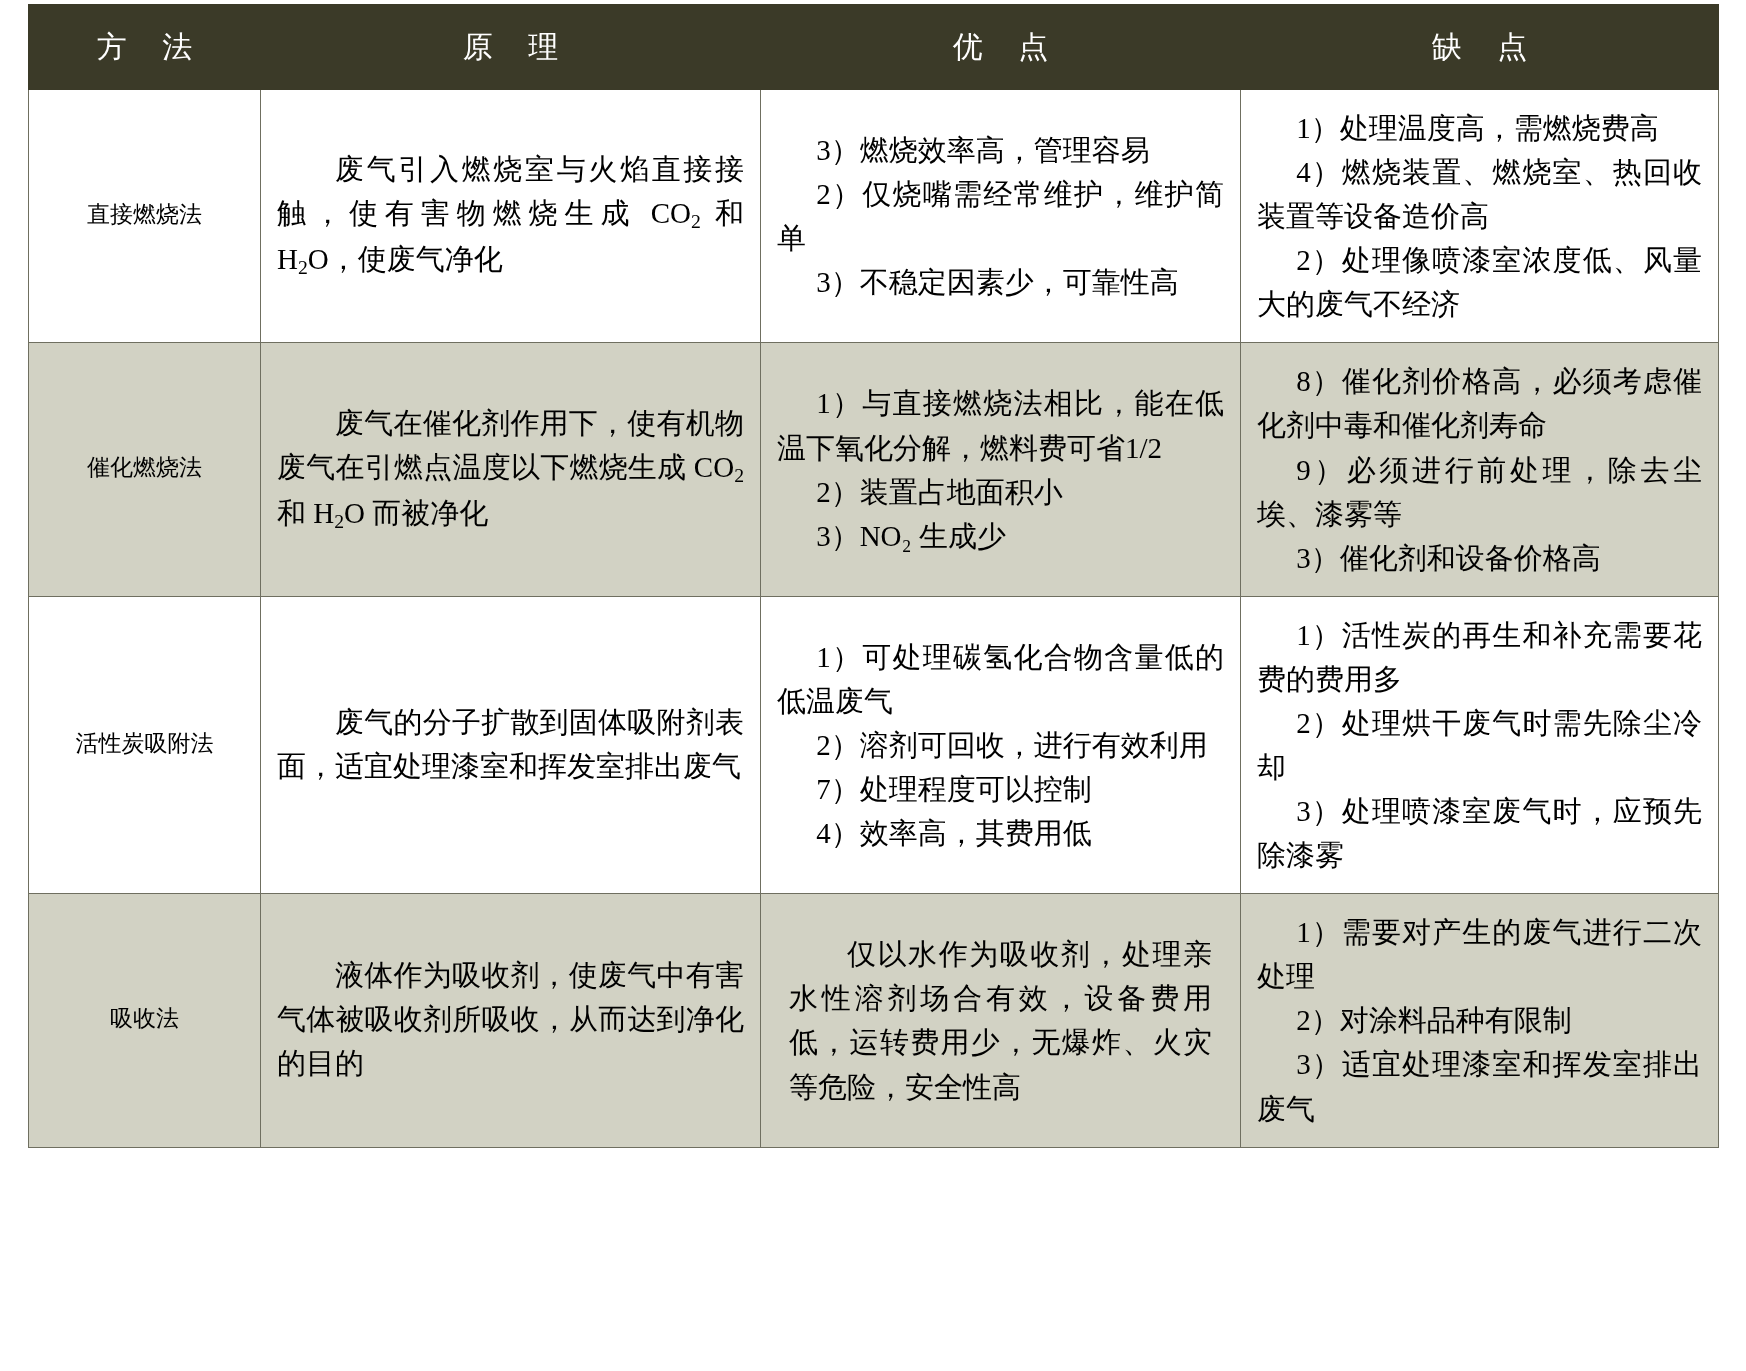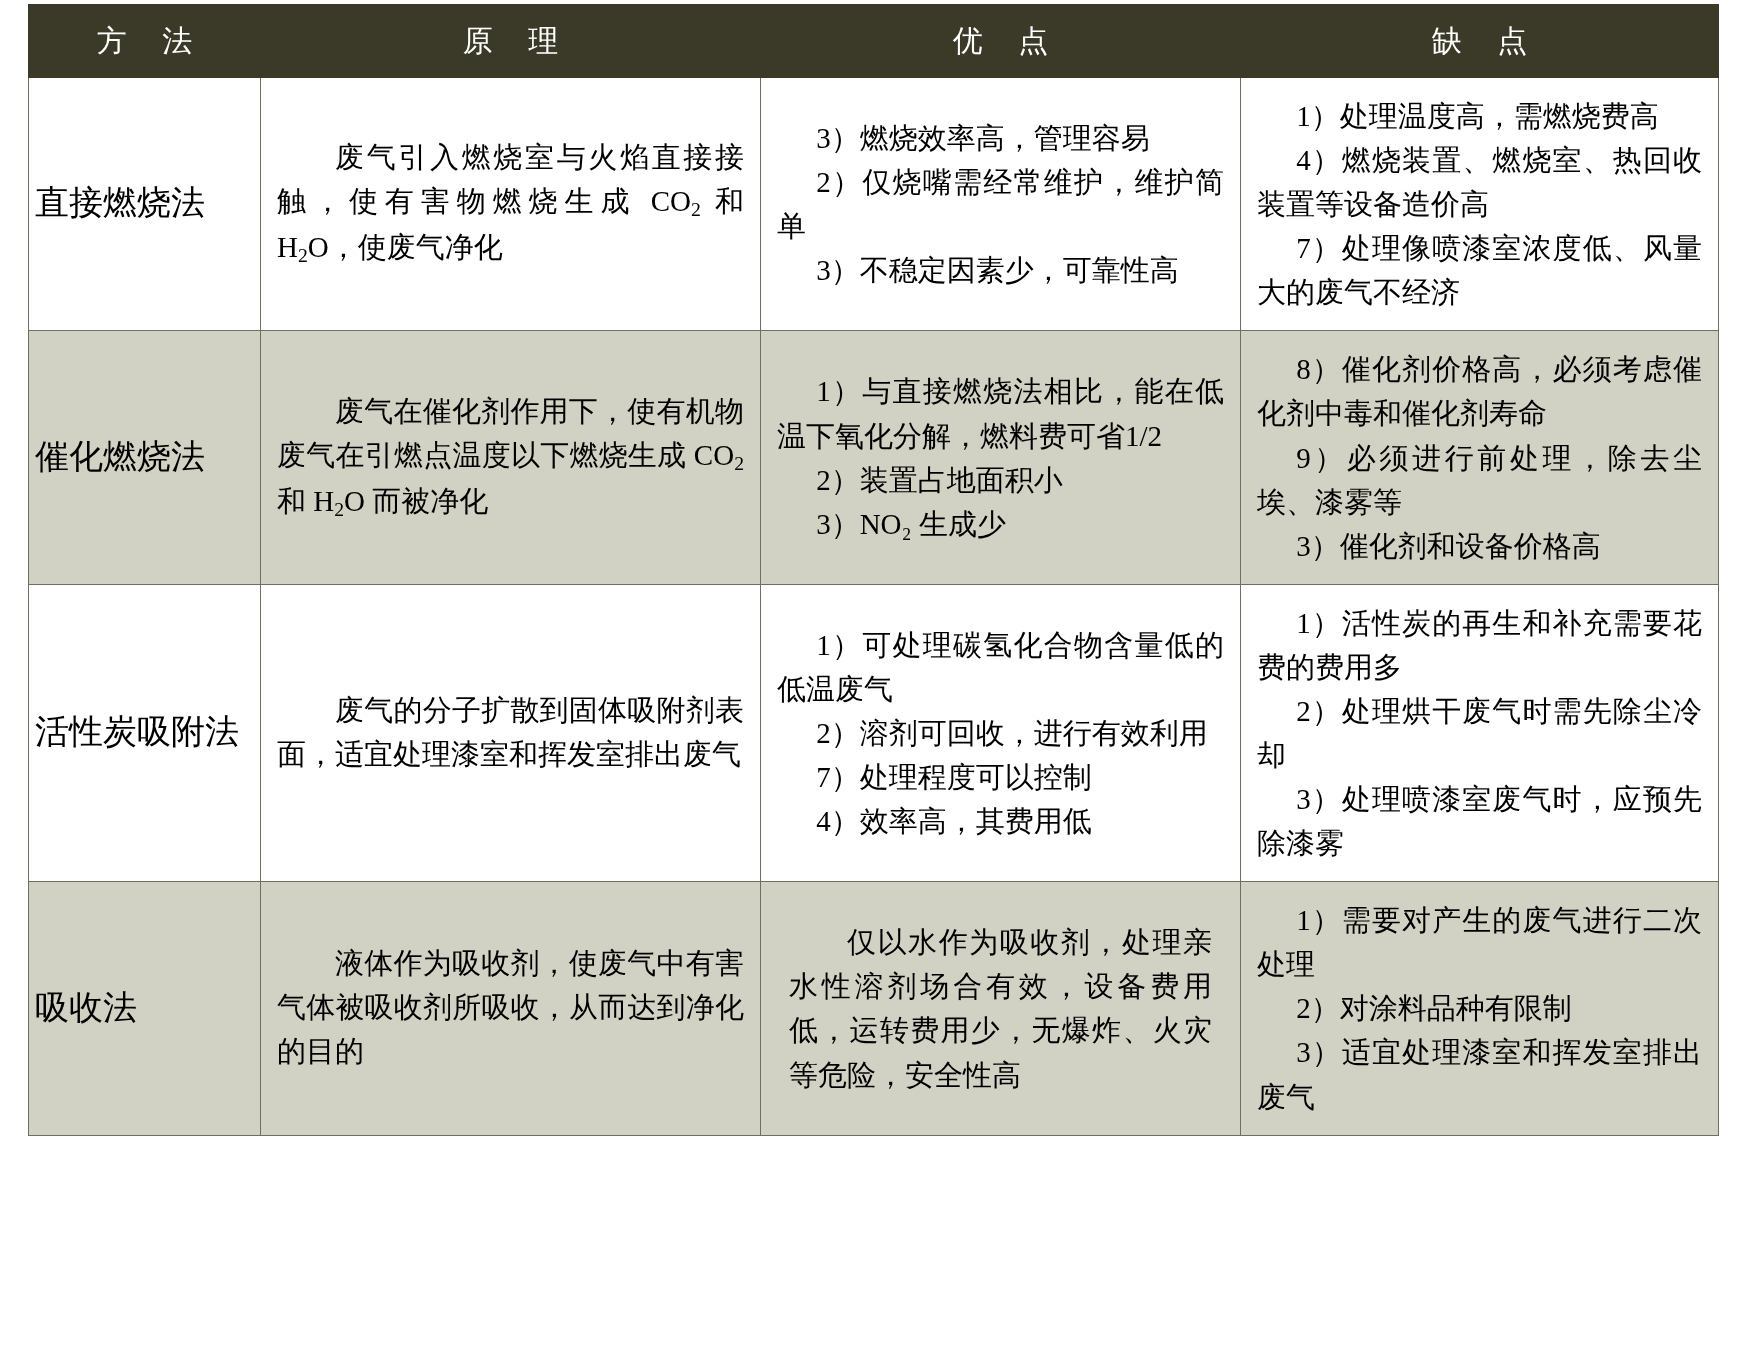--- a/index.html
+++ b/index.html
@@ -29,42 +29,42 @@
   table.comparison col.c4 { width: 478px; }
 
   thead th {
     background: #3b3a28;
     color: #ffffff;
     font-weight: normal;
     font-size: 30px;
     letter-spacing: 14px;
     text-indent: 14px;
     height: 60px;
-    padding: 6px;
+    padding: 12px;
     border: 1px solid #3b3a28;
     vertical-align: middle;
     text-align: center;
   }
   tbody td {
     border: 1px solid #6f6f60;
     vertical-align: middle;
     font-size: 29px;
     line-height: 1.52;
     padding: 14px 16px 16px 16px;
     box-sizing: border-box;
   }
   tbody tr.shaded td {
     background: #d2d2c4;
   }
   tbody tr.plain td {
     background: #ffffff;
   }
   td.method {
-    text-align: left;
-    font-size: 34px;
+    text-align: center;
+    font-size: 23px;
     padding-left: 6px;
     padding-right: 6px;
   }
   td.principle {
     text-indent: 2em;
     text-align: justify;
     text-justify: inter-ideograph;
   }
   td.list {
     padding-top: 16px;
@@ -111,21 +111,21 @@
           <td class="method">直接燃烧法</td>
           <td class="principle">废气引入燃烧室与火焰直接接触，使有害物燃烧生成 CO<sub>2</sub> 和 H<sub>2</sub>O，使废气净化</td>
           <td class="list">
             <p class="item">3）燃烧效率高，管理容易</p>
             <p class="item">2）仅烧嘴需经常维护，维护简单</p>
             <p class="item">3）不稳定因素少，可靠性高</p>
           </td>
           <td class="list">
             <p class="item">1）处理温度高，需燃烧费高</p>
             <p class="item">4）燃烧装置、燃烧室、热回收装置等设备造价高</p>
-            <p class="item">7）处理像喷漆室浓度低、风量大的废气不经济</p>
+            <p class="item">2）处理像喷漆室浓度低、风量大的废气不经济</p>
           </td>
         </tr>
         <tr class="shaded">
           <td class="method">催化燃烧法</td>
           <td class="principle">废气在催化剂作用下，使有机物废气在引燃点温度以下燃烧生成 CO<sub>2</sub> 和 H<sub>2</sub>O 而被净化</td>
           <td class="list">
             <p class="item">1）与直接燃烧法相比，能在低温下氧化分解，燃料费可省1/2</p>
             <p class="item">2）装置占地面积小</p>
             <p class="item">3）NO₂ 生成少</p>
           </td>

